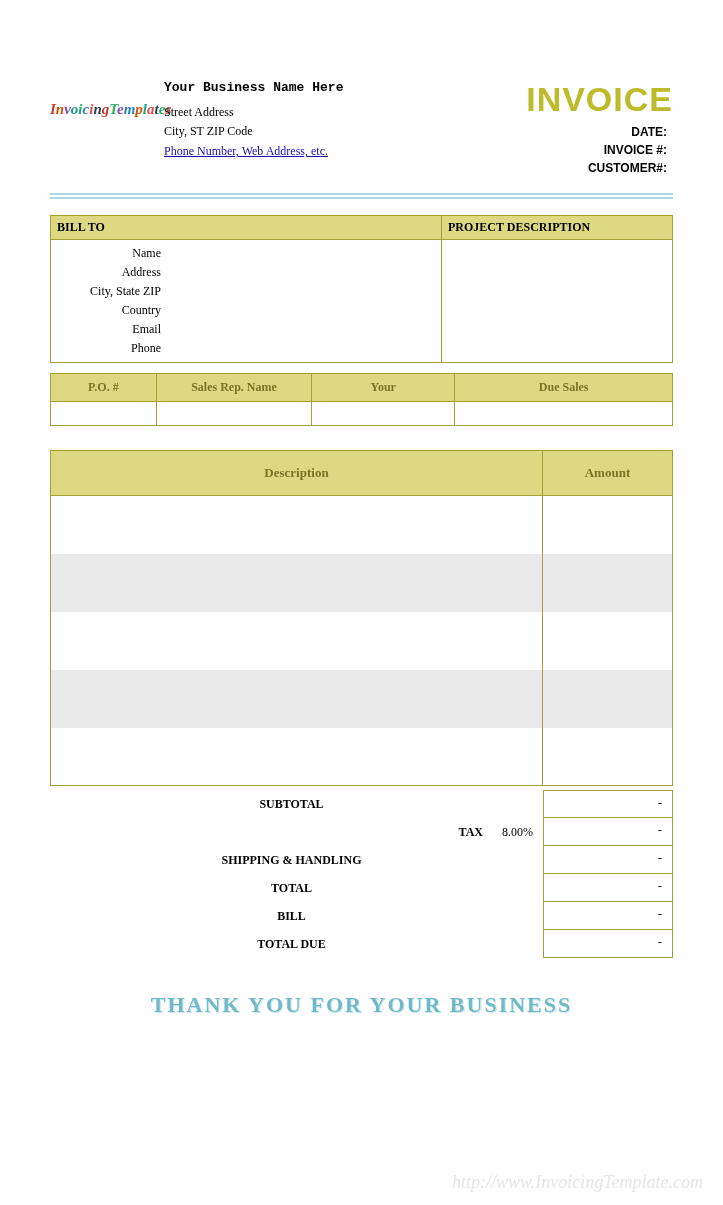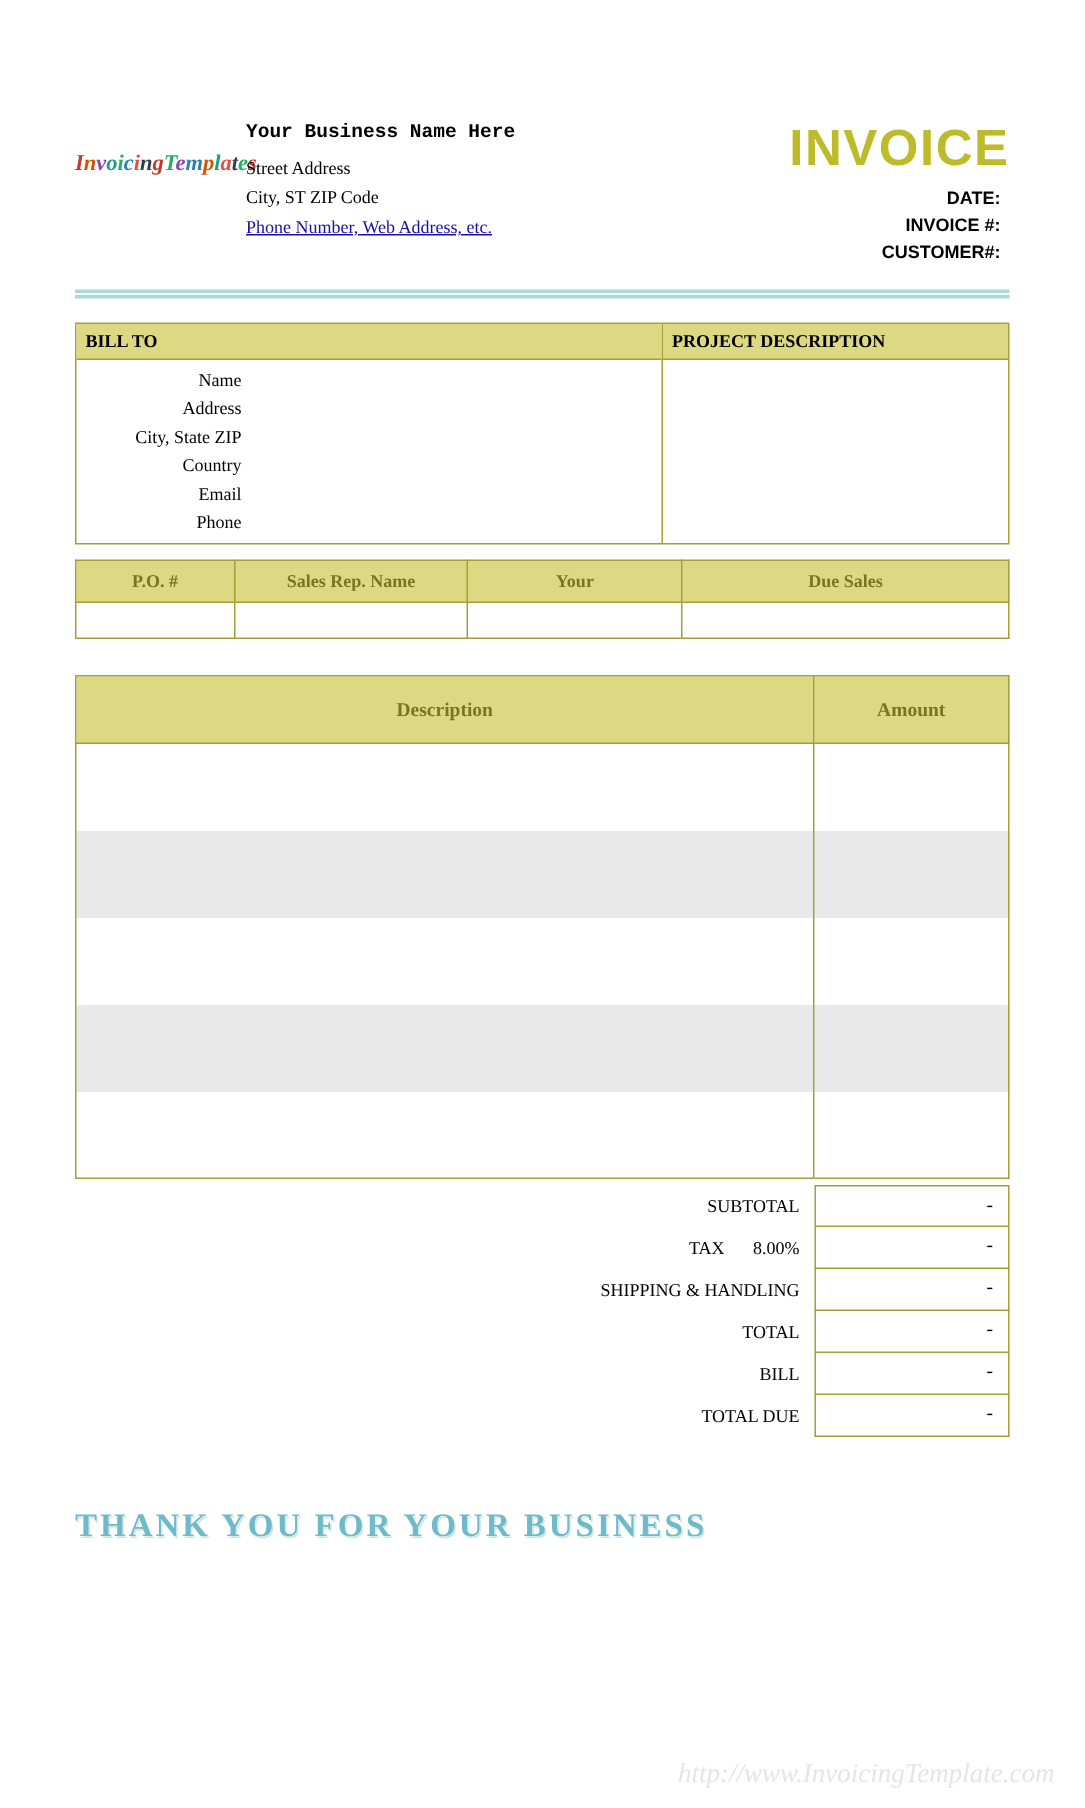--- a/index.html
+++ b/index.html
@@ -163,24 +163,24 @@
   .totals {
     margin-top: 4px;
   }
   .totals-row {
     display: flex;
     justify-content: flex-end;
     align-items: center;
     height: 28px;
   }
   .totals-label {
-    text-align: right;
+    text-align: center;
     padding-right: 10px;
     font-size: 12px;
-    font-weight: normal;
+    font-weight: bold;
     font-family: 'Times New Roman', serif;
     flex: 1;
   }
   .totals-rate {
     width: 60px;
     text-align: right;
     padding-right: 10px;
     font-size: 12px;
     font-family: 'Times New Roman', serif;
   }
@@ -191,22 +191,22 @@
     text-align: right;
     padding: 4px 10px;
     font-size: 13px;
     font-family: 'Times New Roman', serif;
     height: 28px;
   }
   .totals-row:first-child .totals-value {
     border-top: 1px solid #a59f3a;
   }
   .thankyou {
-    text-align: left;
-    margin-top: 46px;
+    text-align: center;
+    margin-top: 34px;
     font-family: Georgia, serif;
     font-size: 22px;
     letter-spacing: 2px;
     color: #6fb9c9;
     font-weight: bold;
     text-shadow: 0 0 1px #fff, 1px 1px 0 #c7e6ec;
   }
   .watermark {
     position: absolute;
     right: 20px;

